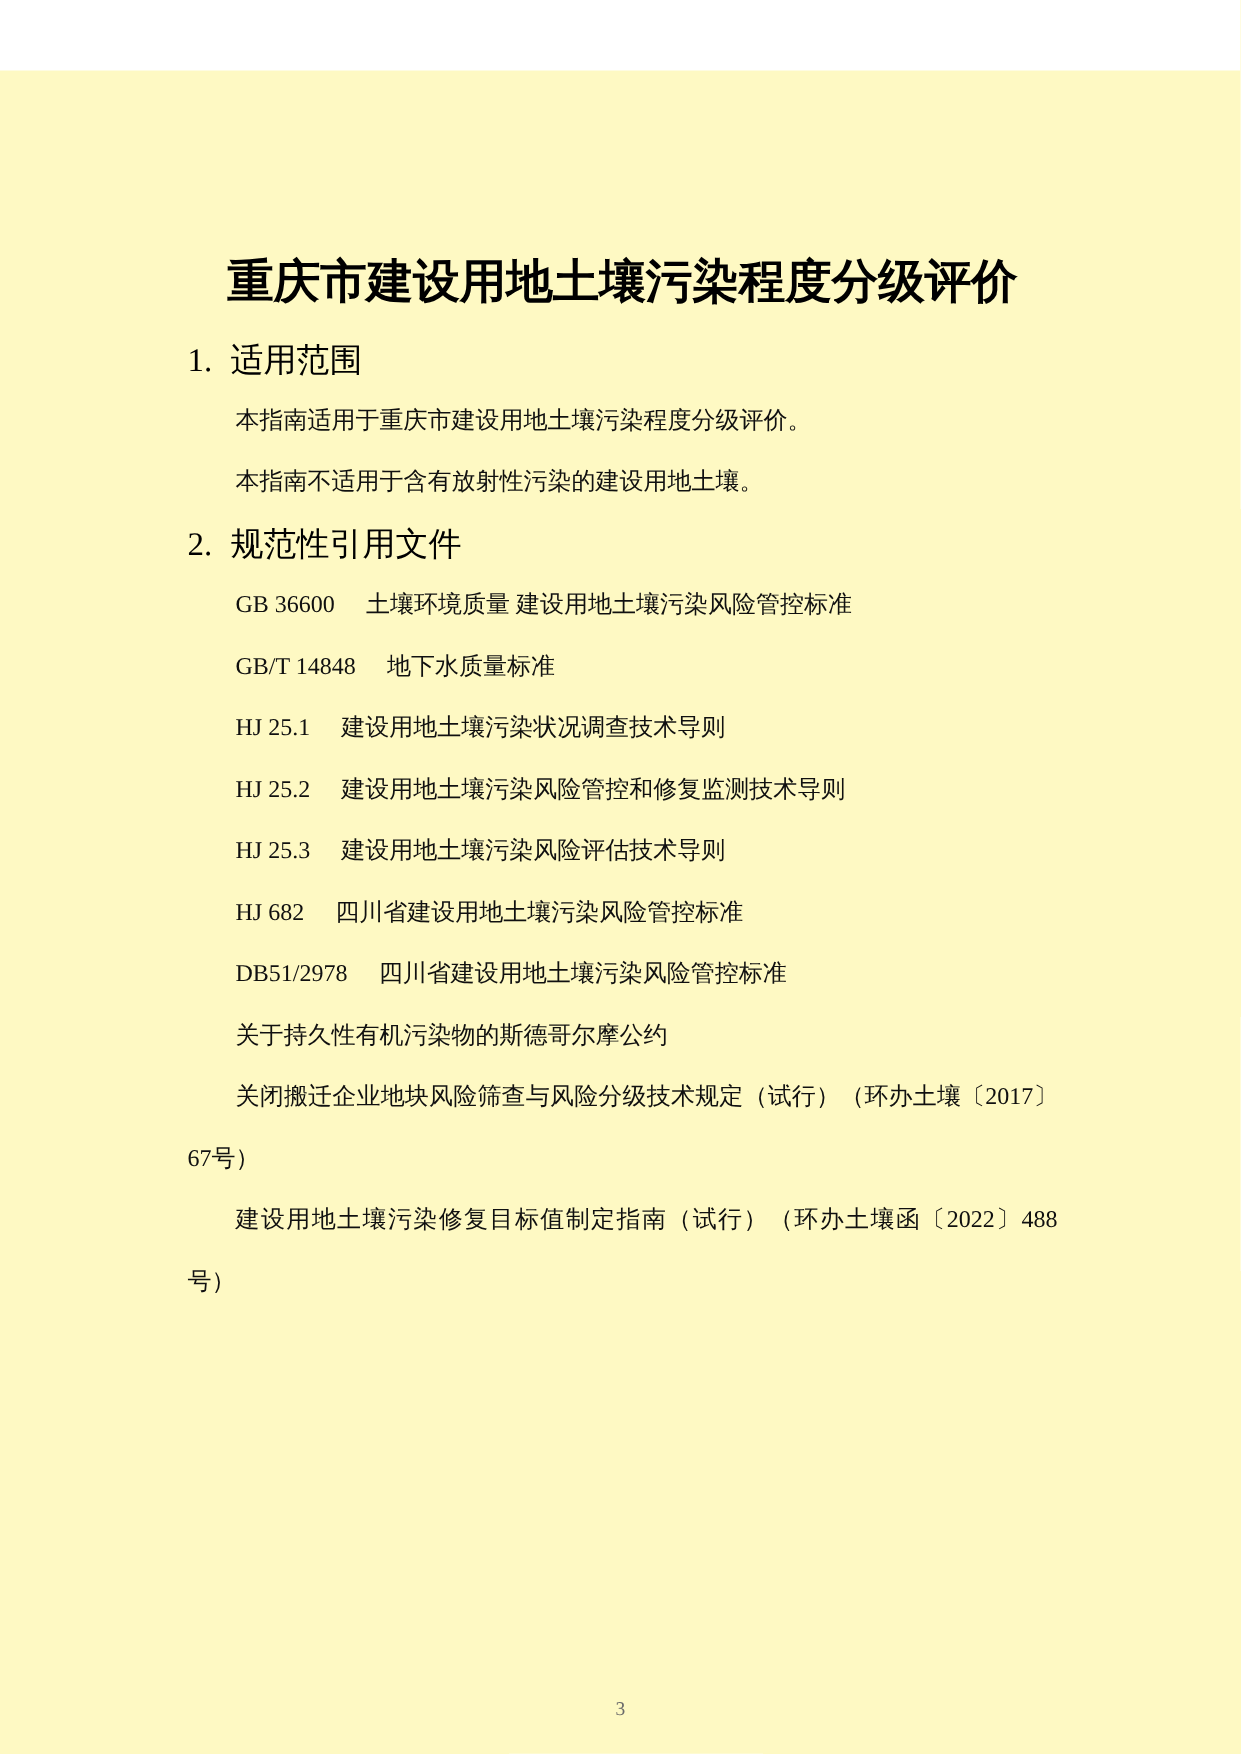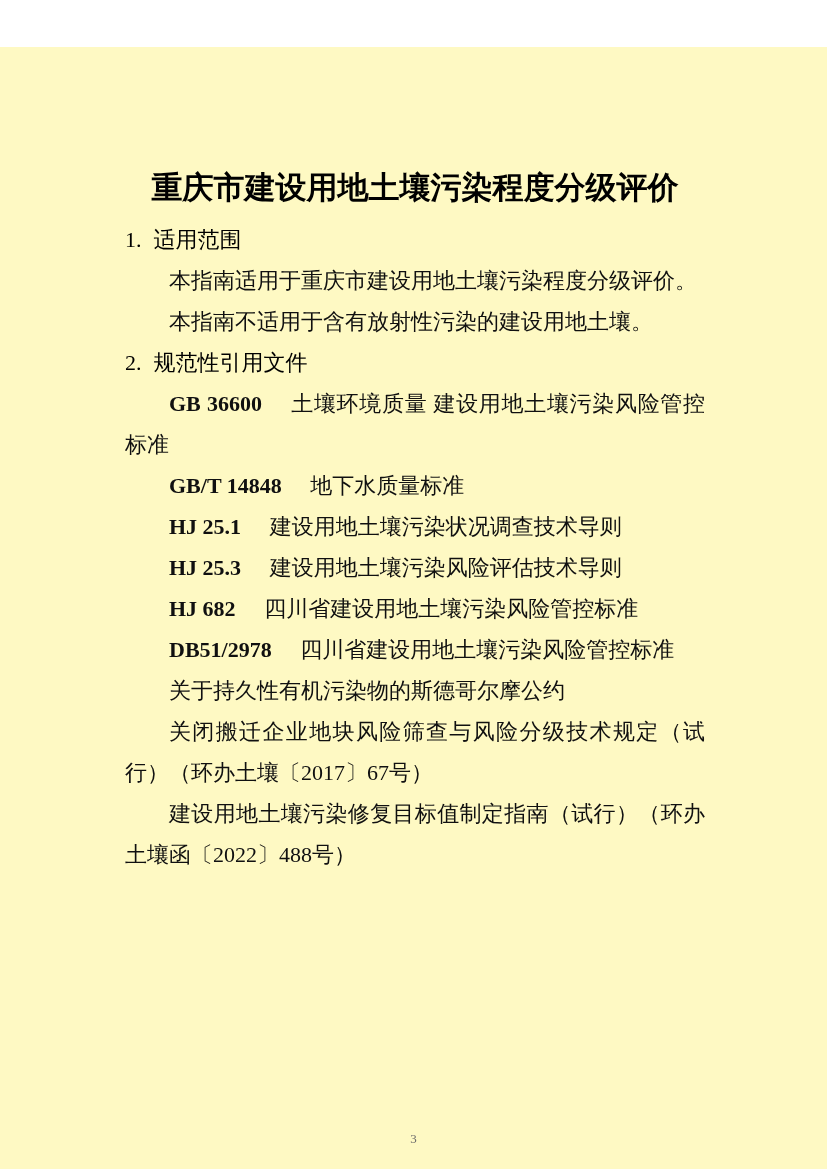--- a/index.html
+++ b/index.html
@@ -31,28 +31,28 @@
     color: #000000;
   }
   .h-num {
     font-family: "Liberation Serif", "DejaVu Serif", serif;
     margin-right: 0.55em;
   }
   .h-text {
     font-family: "Liberation Sans", "DejaVu Sans", sans-serif;
   }
   .para {
-    font-size: 22px;
+    font-size: 16px;
     line-height: 41px;
     margin: 0;
     text-indent: 2em;
     text-align: justify;
     color: #101010;
   }
-  .ref-code:not(:empty) { margin-right: 1.3em; font-weight: bold; }
+  .ref-code:not(:empty) { margin-right: 1.3em; }
   .page-num {
     position: absolute;
     bottom: 70px; left: 0; right: 0;
     text-align: center;
     font-size: 13px;
     line-height: 14px;
     color: #6a6a6a;
   }
 </style>
 </head>
@@ -71,20 +71,21 @@
     <p class="para">本指南适用于重庆市建设用地土壤污染程度分级评价。</p>
     <p class="para">本指南不适用于含有放射性污染的建设用地土壤。</p>
 
     <p class="heading">
       <span class="h-num">2.</span><span class="h-text">规范性引用文件</span>
     </p>
 
     <p class="para ref"><span class="ref-code">GB 36600</span><span class="ref-title">土壤环境质量 建设用地土壤污染风险管控标准</span></p>
     <p class="para ref"><span class="ref-code">GB/T 14848</span><span class="ref-title">地下水质量标准</span></p>
     <p class="para ref"><span class="ref-code">HJ 25.1</span><span class="ref-title">建设用地土壤污染状况调查技术导则</span></p>
+    <p class="para ref"><span class="ref-code">HJ 25.2</span><span class="ref-title">建设用地土壤污染风险管控和修复监测技术导则</span></p>
     <p class="para ref"><span class="ref-code">HJ 25.3</span><span class="ref-title">建设用地土壤污染风险评估技术导则</span></p>
     <p class="para ref"><span class="ref-code">HJ 682</span><span class="ref-title">四川省建设用地土壤污染风险管控标准</span></p>
     <p class="para ref"><span class="ref-code">DB51/2978</span><span class="ref-title">四川省建设用地土壤污染风险管控标准</span></p>
     <p class="para ref"><span class="ref-code"></span><span class="ref-title">关于持久性有机污染物的斯德哥尔摩公约</span></p>
     <p class="para ref"><span class="ref-code"></span><span class="ref-title">关闭搬迁企业地块风险筛查与风险分级技术规定（试行）（环办土壤〔2017〕67号）</span></p>
     <p class="para ref"><span class="ref-code"></span><span class="ref-title">建设用地土壤污染修复目标值制定指南（试行）（环办土壤函〔2022〕488号）</span></p>
 
   </div>
 
   <div class="page-num">3</div>

